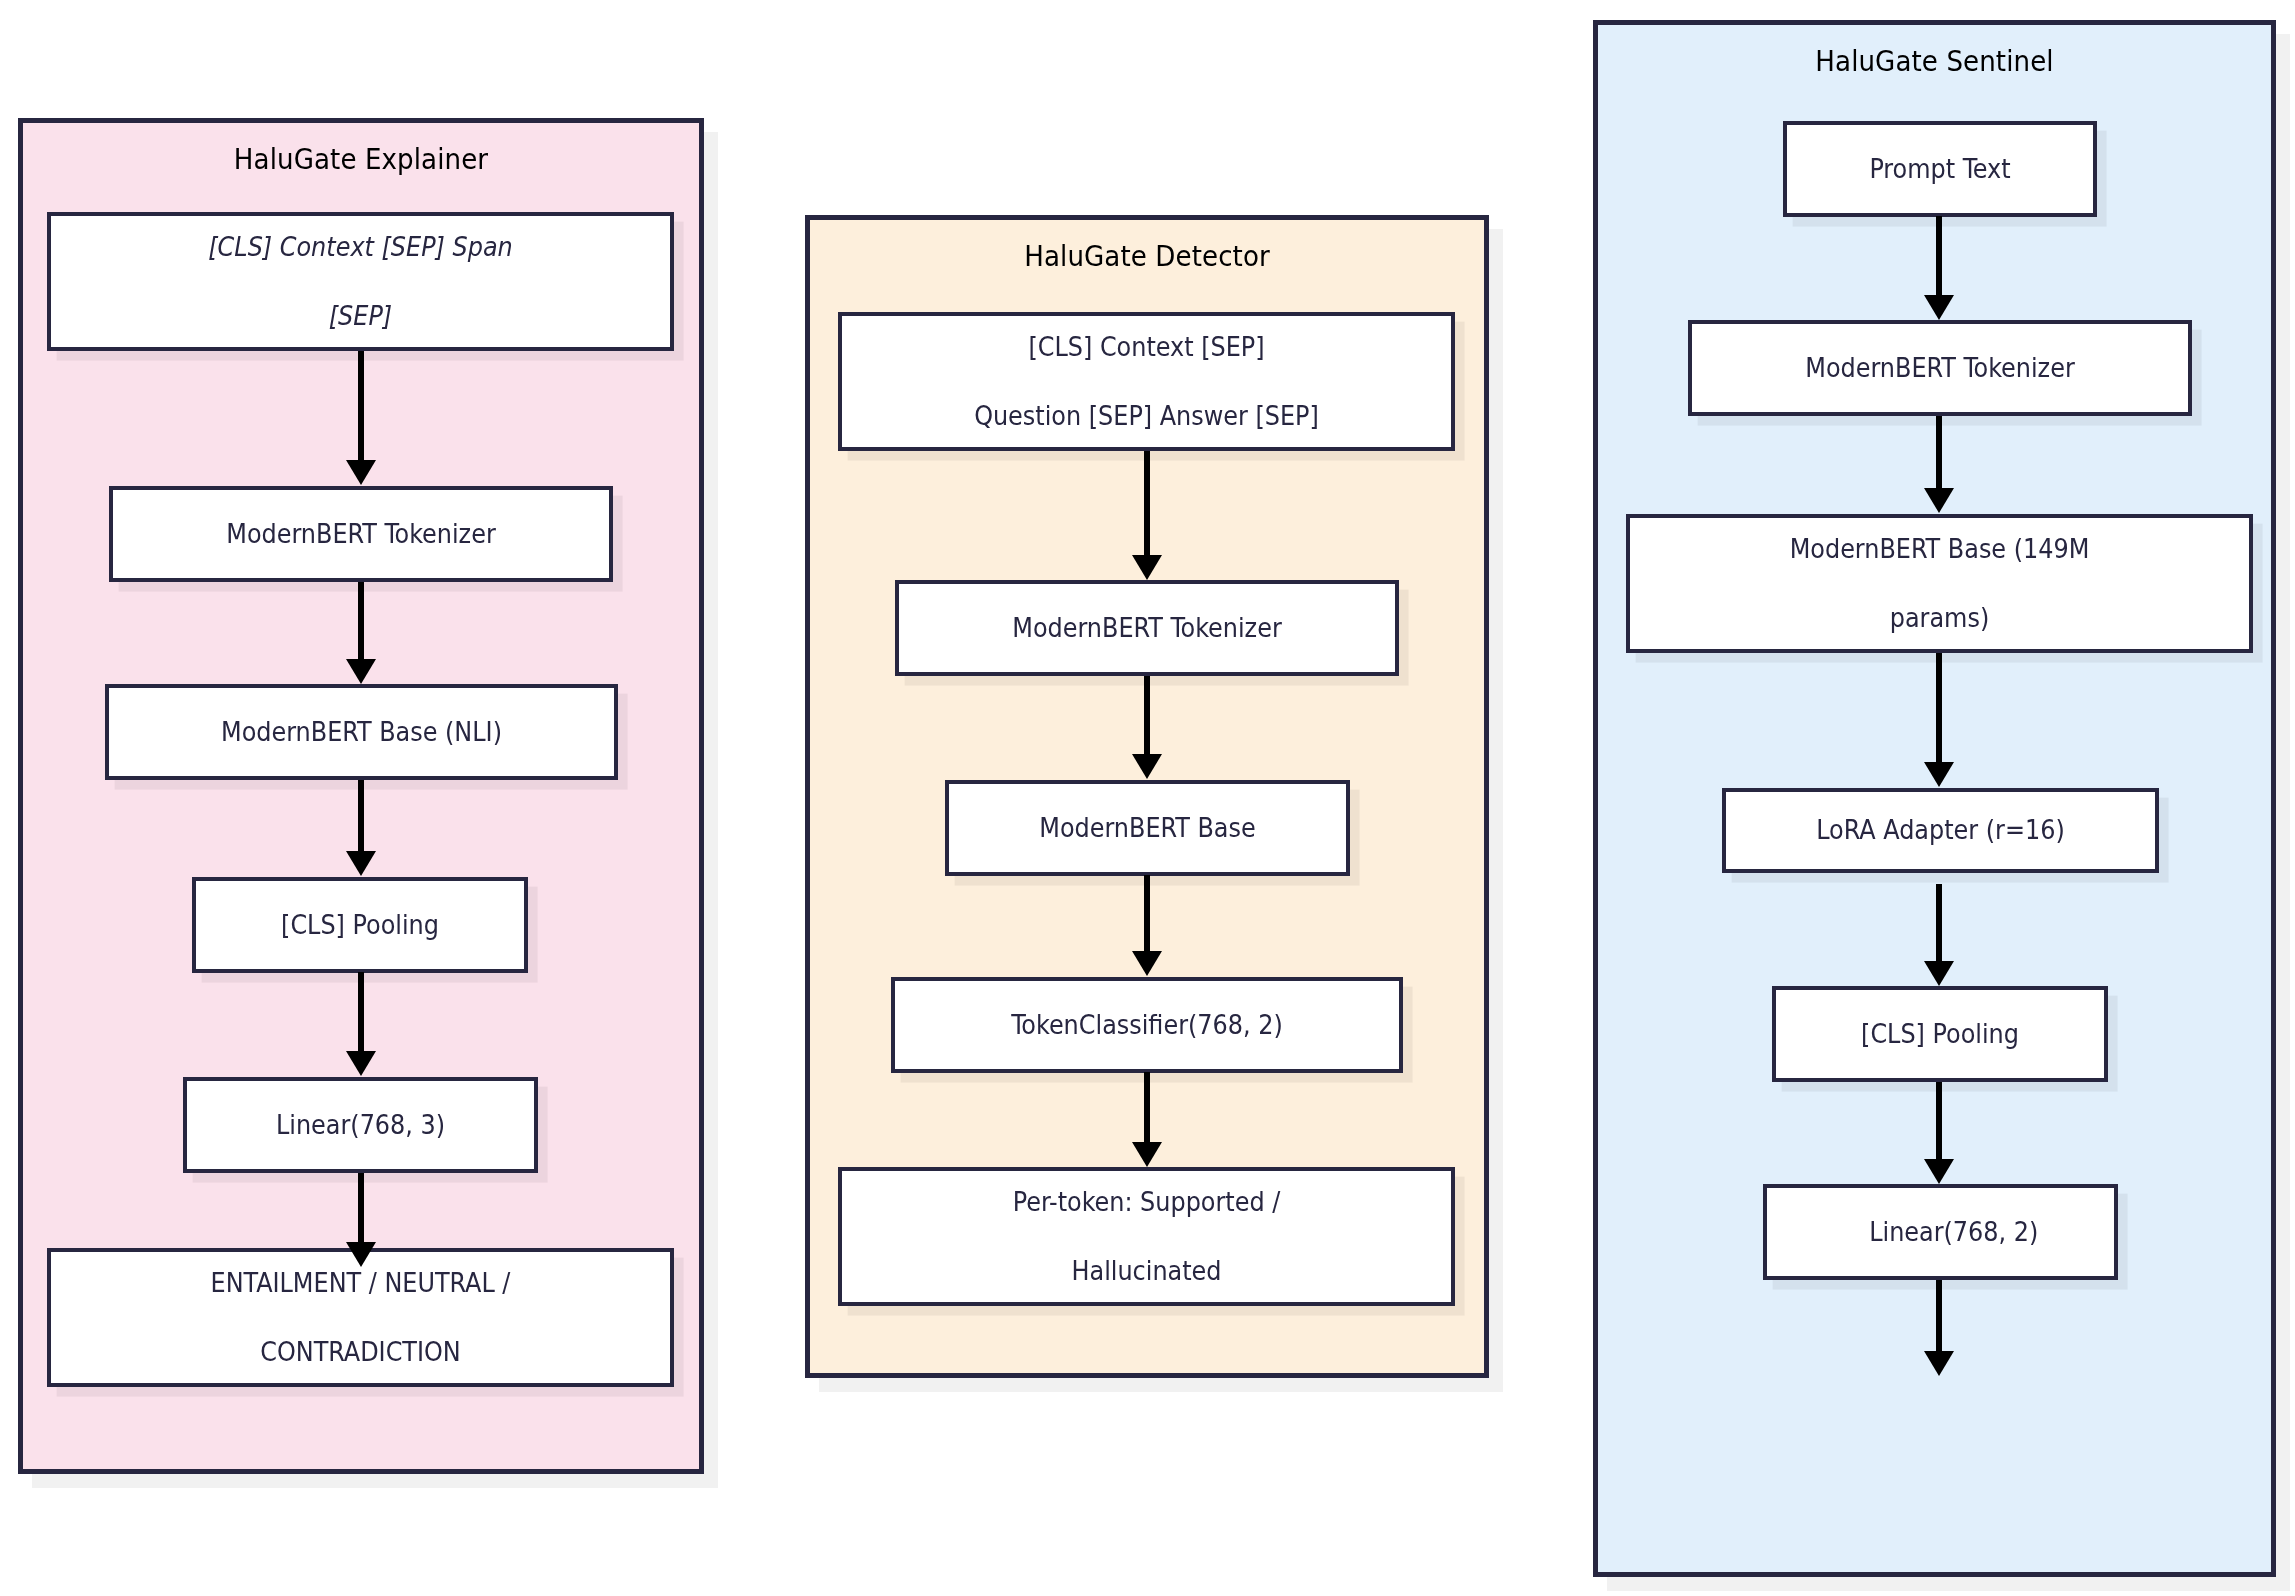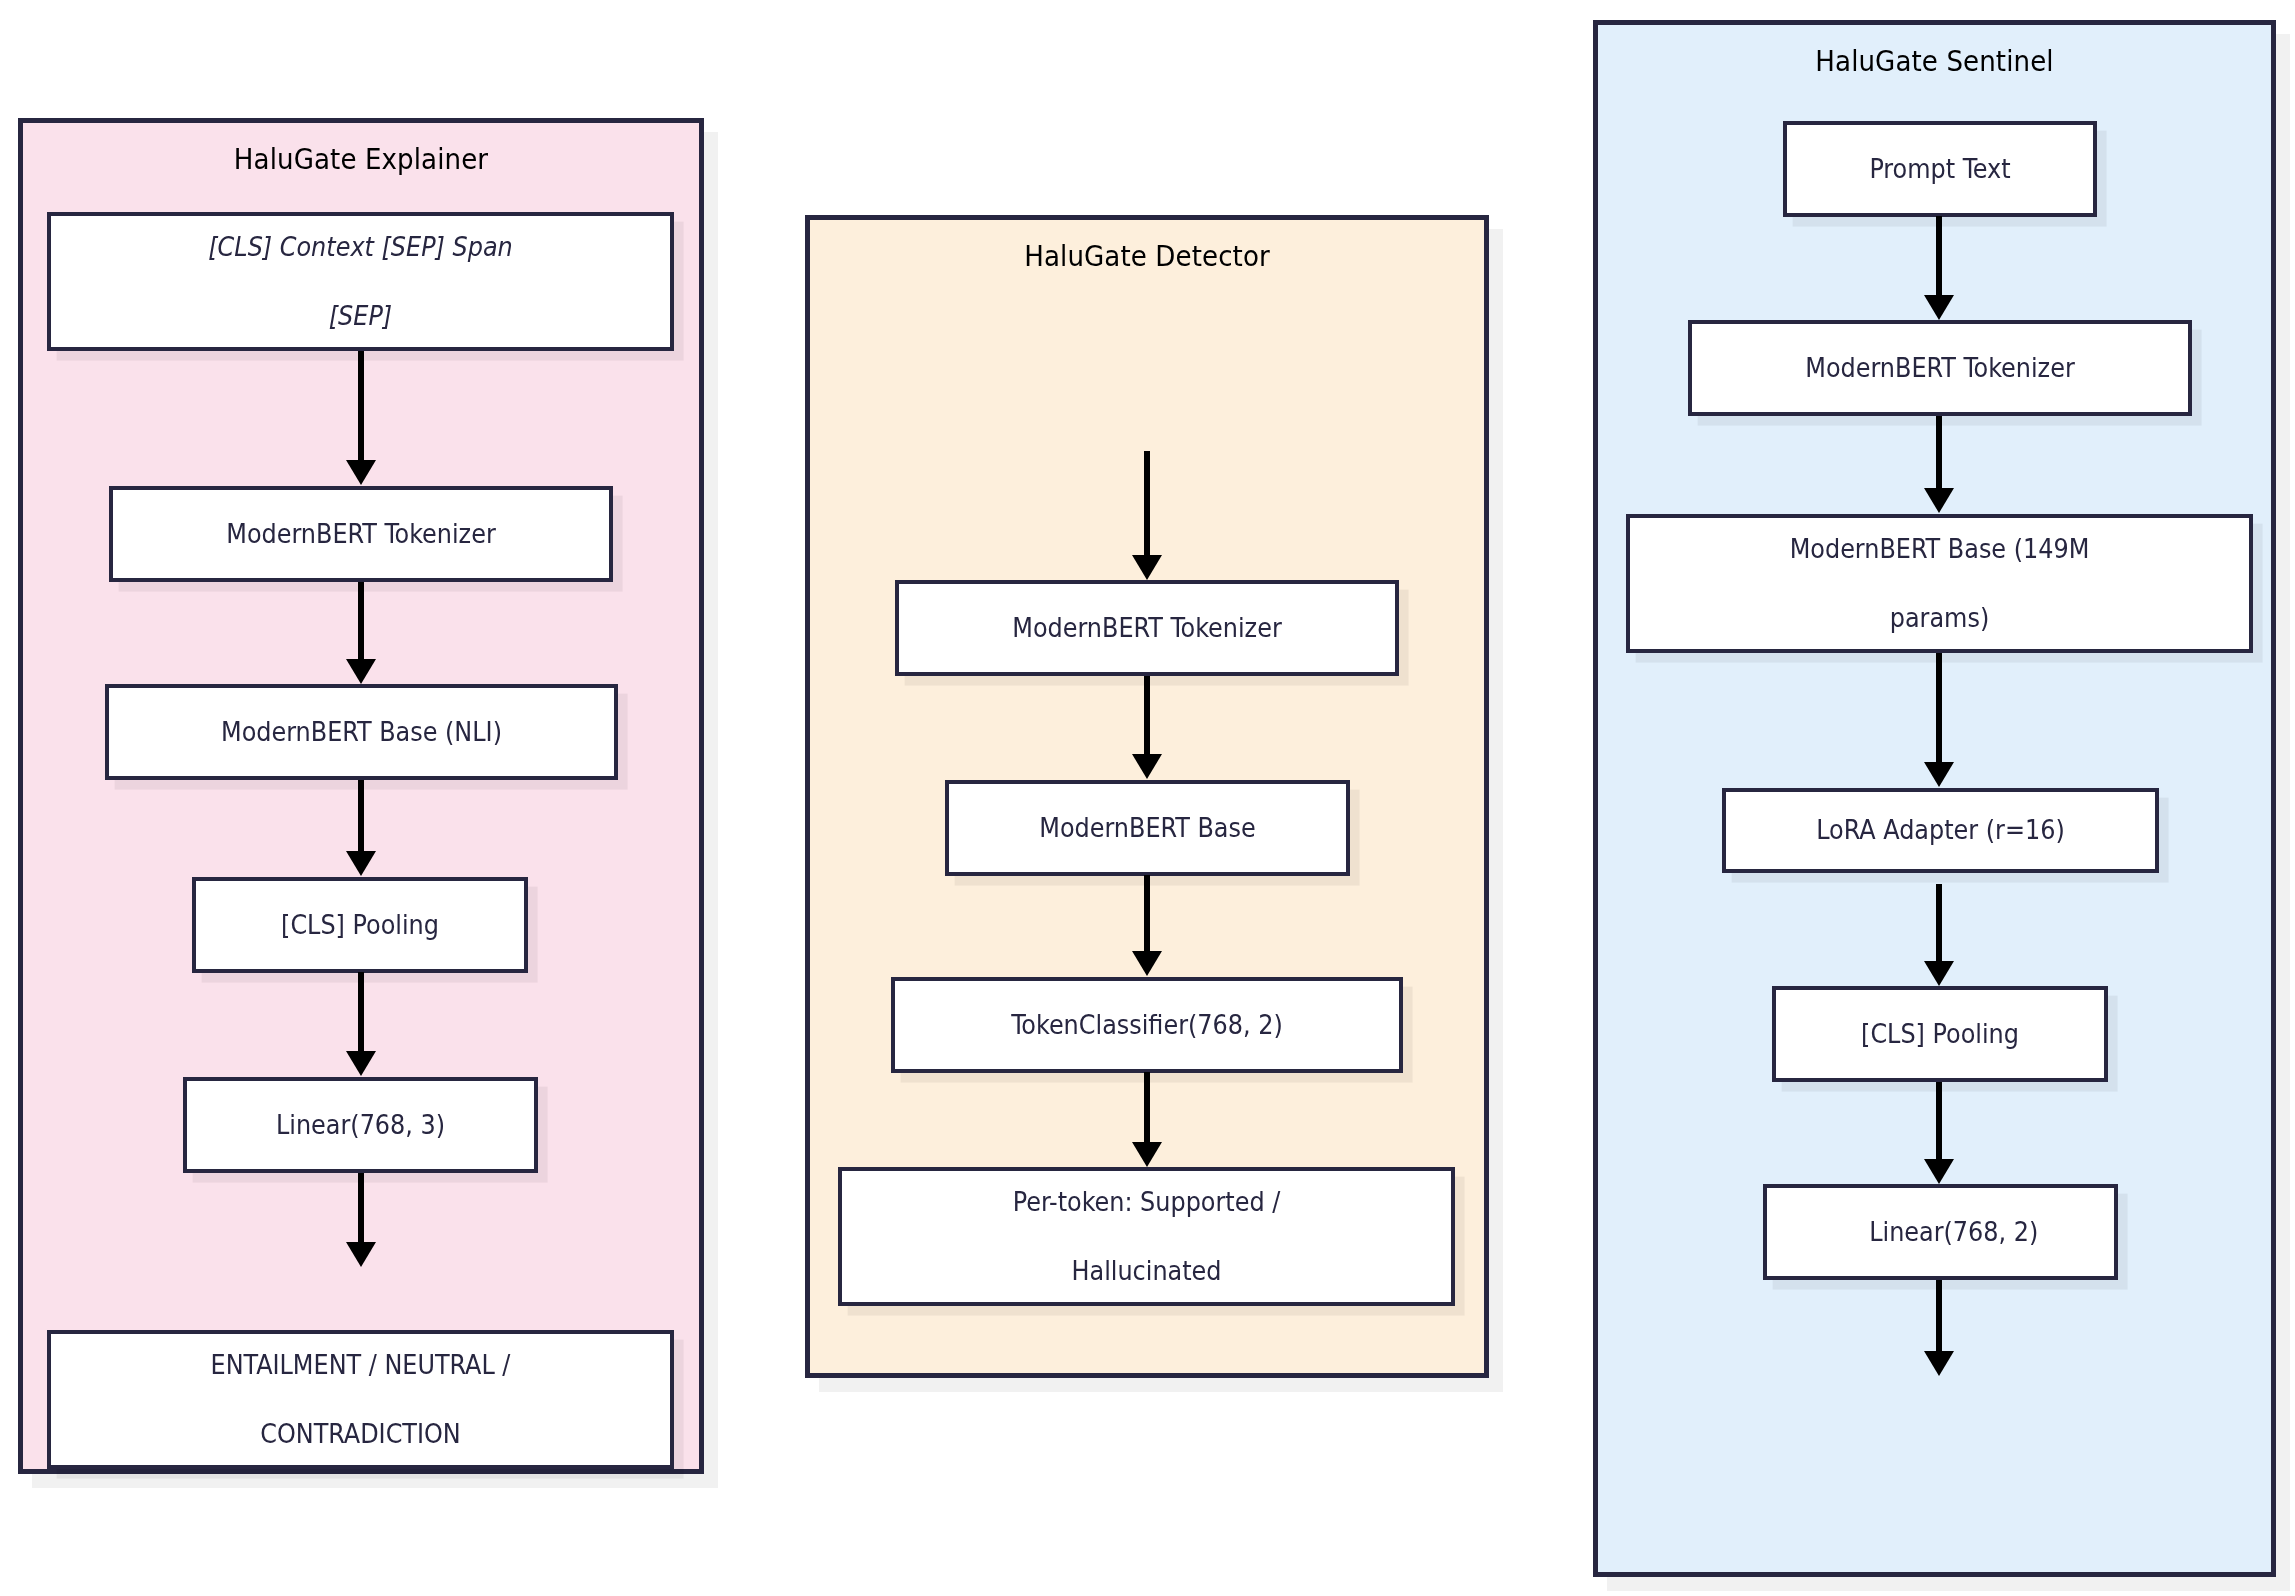--- a/index.html
+++ b/index.html
@@ -106,21 +106,21 @@
   </div>
 
   <div class="node" style="left:192px; top:877px; width:336px; height:96px;">
     <span>[CLS] Pooling</span>
   </div>
 
   <div class="node" style="left:183px; top:1077px; width:355px; height:96px;">
     <span>Linear(768, 3)</span>
   </div>
 
-  <div class="node" style="left:47px; top:1330px; width:627px; height:139px;">
+  <div class="node" style="left:47px; top:1248px; width:627px; height:139px;">
     <span>
       <span>ENTAILMENT / NEUTRAL /</span><br>
       <span>CONTRADICTION</span>
     </span>
   </div>
 
   <div class="arrow" style="left:361px; top:351px; height:135px;">
     <div class="shaft" style="height:109px;"></div>
     <div class="head" style="top:109px;"></div>
   </div>
@@ -138,20 +138,26 @@
   </div>
   <div class="arrow" style="left:361px; top:1173px; height:95px;">
     <div class="shaft" style="height:69px;"></div>
     <div class="head" style="top:69px;"></div>
   </div>
 
   <div class="panel" id="panel-detector" style="left: 805px; top: 215px; width: 684px; height: 1163px; background: rgb(253, 239, 220);">
     <div class="panel-title" style="margin-top:22px;">HaluGate Detector</div>
   </div>
 
+  <div class="node" style="left:838px; top:312px; width:617px; height:139px;">
+    <span>
+      <span>[CLS] Context [SEP]</span><br>
+      <span>Question [SEP] Answer [SEP]</span>
+    </span>
+  </div>
 
   <div class="node" style="left:895px; top:580px; width:504px; height:96px;">
     <span>ModernBERT Tokenizer</span>
   </div>
 
   <div class="node" style="left:945px; top:780px; width:405px; height:96px;">
     <span>ModernBERT Base</span>
   </div>
 
   <div class="node" style="left:891px; top:977px; width:512px; height:96px;">

